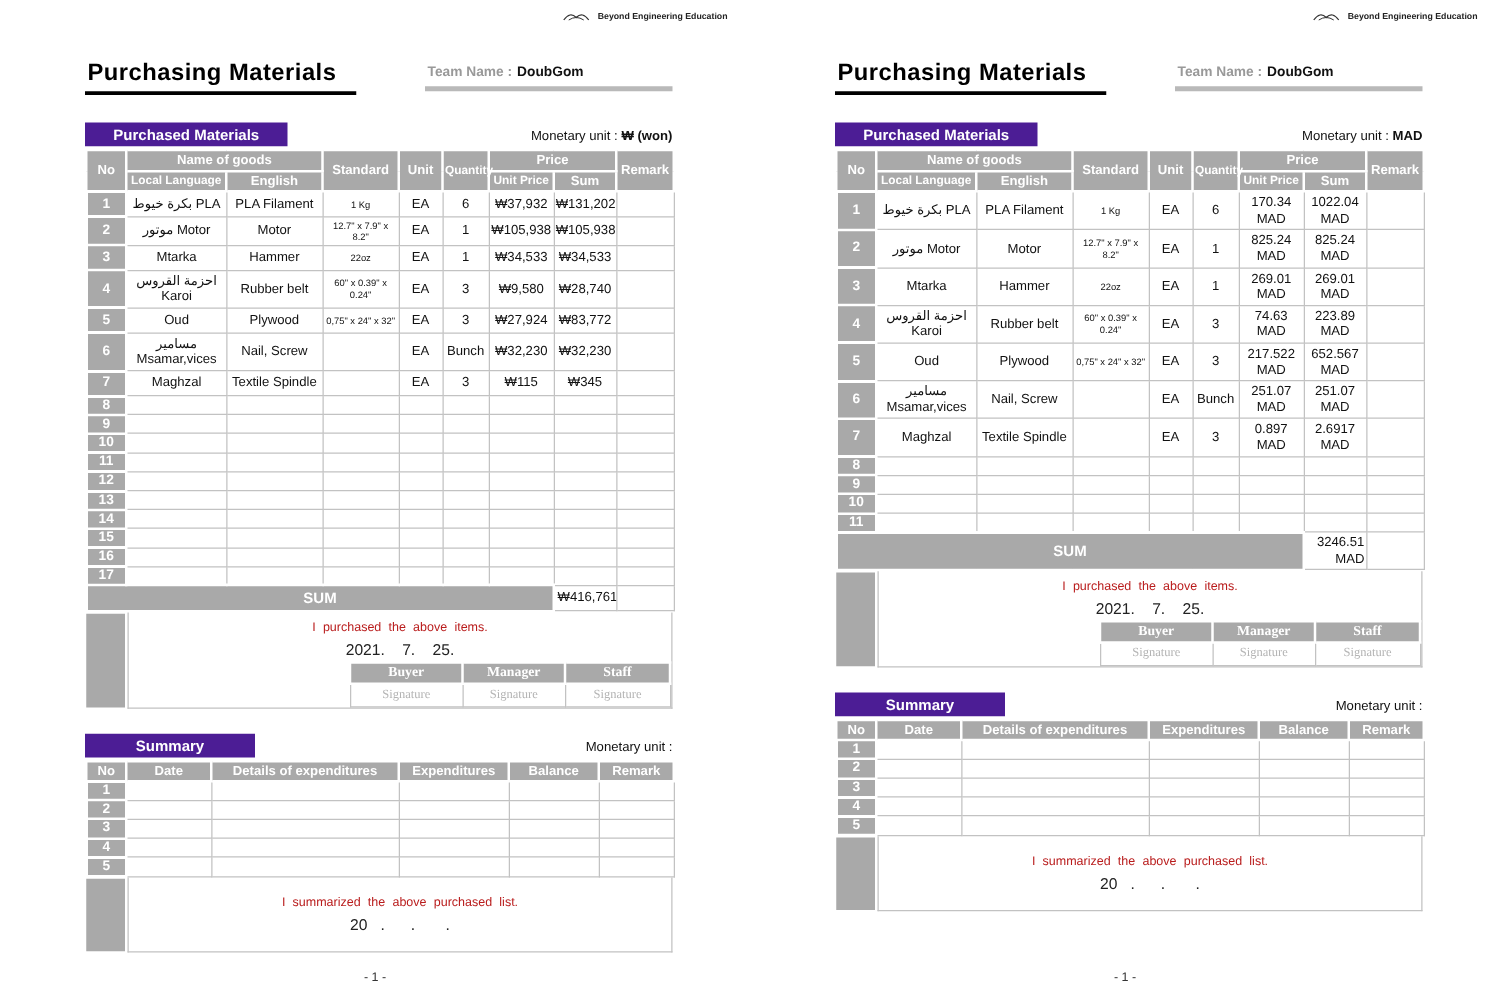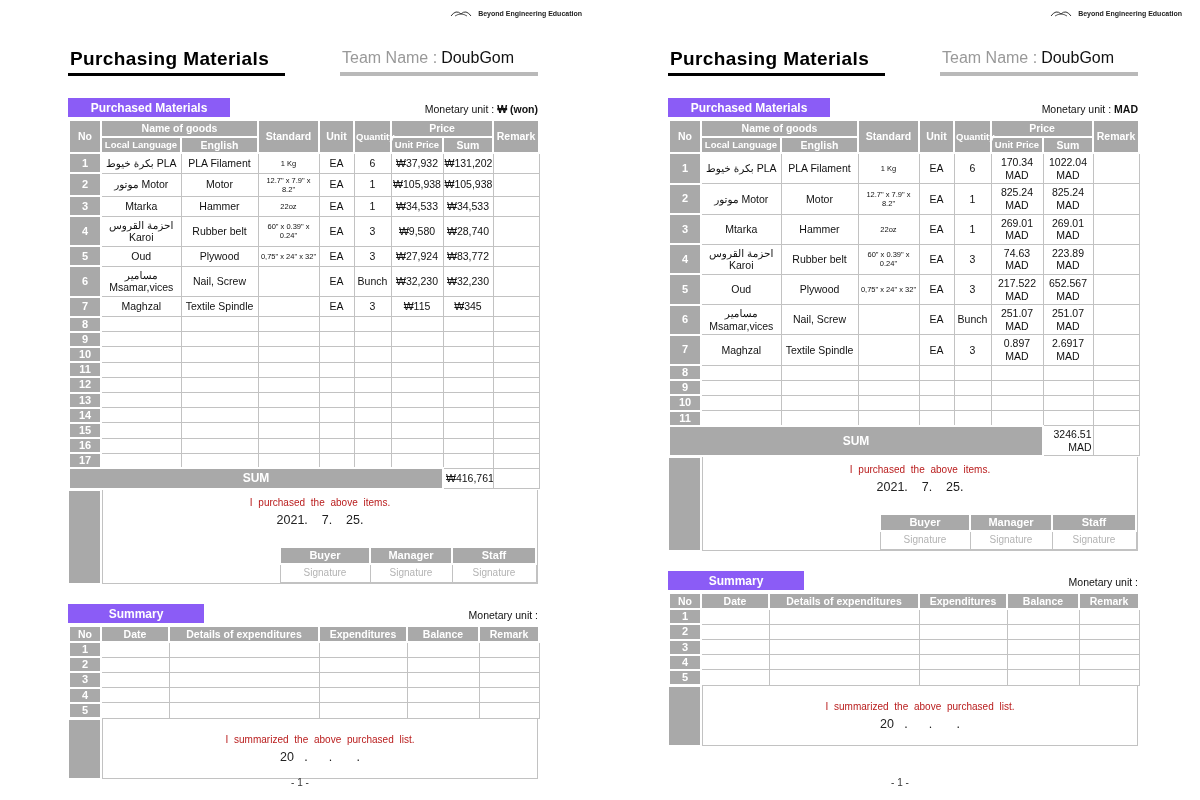--- a/index.html
+++ b/index.html
@@ -14,28 +14,28 @@
   .logo-row { display:flex; justify-content:flex-end; align-items:center; gap:5px; margin-right:18px; height:14px; }
   .logo-text { font-size:7px; font-weight:bold; color:#222; }
 
   .content { width:470px; margin-left:68px; }
 
   
   .title-row { display:flex; align-items:center; margin-top:28px; }
   .page-title { font-size:19px; font-weight:bold; color:#000; letter-spacing:.4px;
                 border-bottom:3.5px solid #000; padding:0 16px 3px 2px; }
   .team { margin-left:auto; width:198px; }
-  .team-line { font-size:16px; font-weight:normal; padding-left:2px; white-space:nowrap; }
+  .team-line { font-size:11px; font-weight:bold; padding-left:2px; white-space:nowrap; }
   .team-label { color:#999; }
   .team-name  { color:#111; margin-left:4px; }
   .team-bar { height:4px; background:#b9b9b9; margin-top:5px; }
 
   
   .tab-row { display:flex; align-items:flex-end; margin-top:22px; }
-  .tab { background:#8b5cf6; color:#fff; font-weight:bold; font-size:12px; padding:3px 0 2px; text-align:center; }
+  .tab { background:#4c1d95; color:#fff; font-weight:bold; font-size:12px; padding:3px 0 2px; text-align:center; }
   .tab-purchased { width:162px; }
   .tab-summary  { width:136px; }
   .munit { margin-left:auto; font-size:10.5px; color:#111; padding-bottom:2px; white-space:pre; }
   .munit b { margin-left:3px; }
 
   
   table { border-collapse:collapse; table-layout:fixed; width:470px; margin-top:2px; }
   th { background:#a9a9a9; color:#fff; font-weight:600; font-size:10.5px;
        border:2px solid #fff; padding:1px; line-height:1.2; height:13px; }
   .th-small { font-size:9.5px; }
@@ -49,21 +49,21 @@
   .sum-bar { background:#a9a9a9; color:#fff; font-weight:bold; font-size:12px; border:2px solid #fff; height:15px; }
   .sum-val { text-align:right; padding-left:2px; }
 
   
   .block-footer { display:flex; width:470px; }
   .strip { width:31px; background:#a9a9a9; margin:1px 2px 1px 1px; }
   .bf-content { flex:1; border:1px solid #c2c2c2; border-top:none; padding-top:7px; }
   .note { text-align:center; font-size:10px; color:#b91c1c; word-spacing:3px; }
   .date { text-align:center; font-size:12.5px; color:#222; margin-top:5px; white-space:pre; }
 
-  .sig { width:256px; margin:19px 0 0 auto; }
+  .sig { width:256px; margin:2px 0 0 auto;font-family:Liberation Serif, serif; }
   .sig th { height:11px; font-size:11px; }
   .sig td { color:#b3b3b3; font-size:10px; height:18px; }
 
   .summary-block { margin-top:20px; }
   .sfoot .bf-content { padding-top:15px; padding-bottom:14px; }
 
   .pagenum { position:absolute; bottom:12px; left:0; width:100%; text-align:center; font-size:10px; color:#333; }
 </style>
 </head>
 <body>

